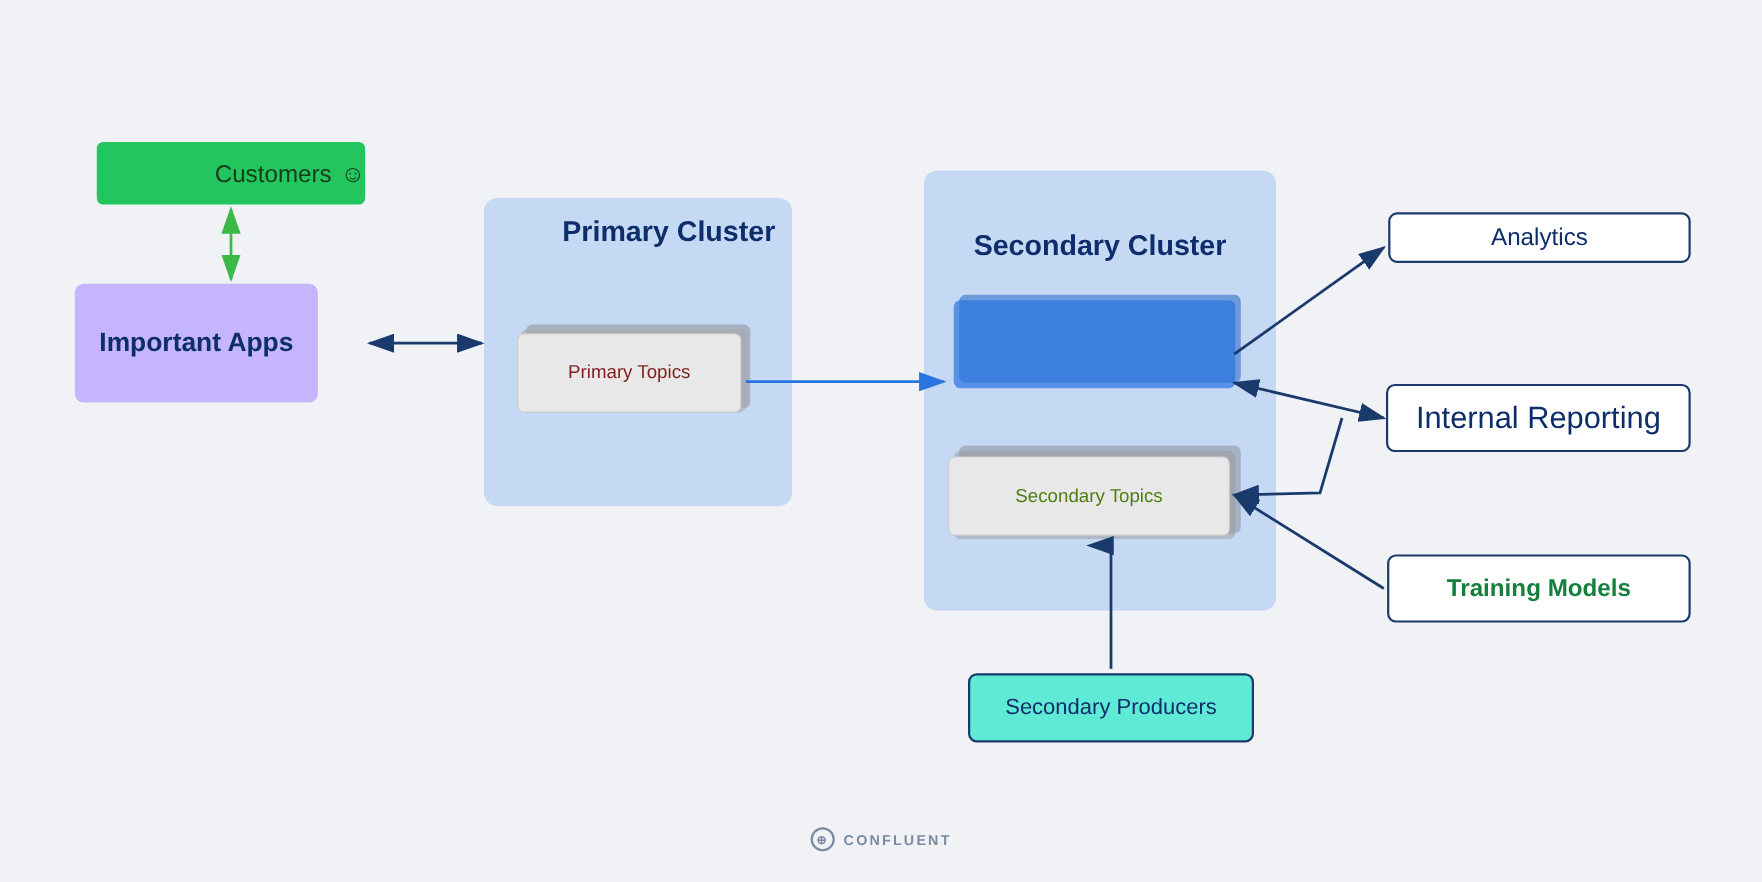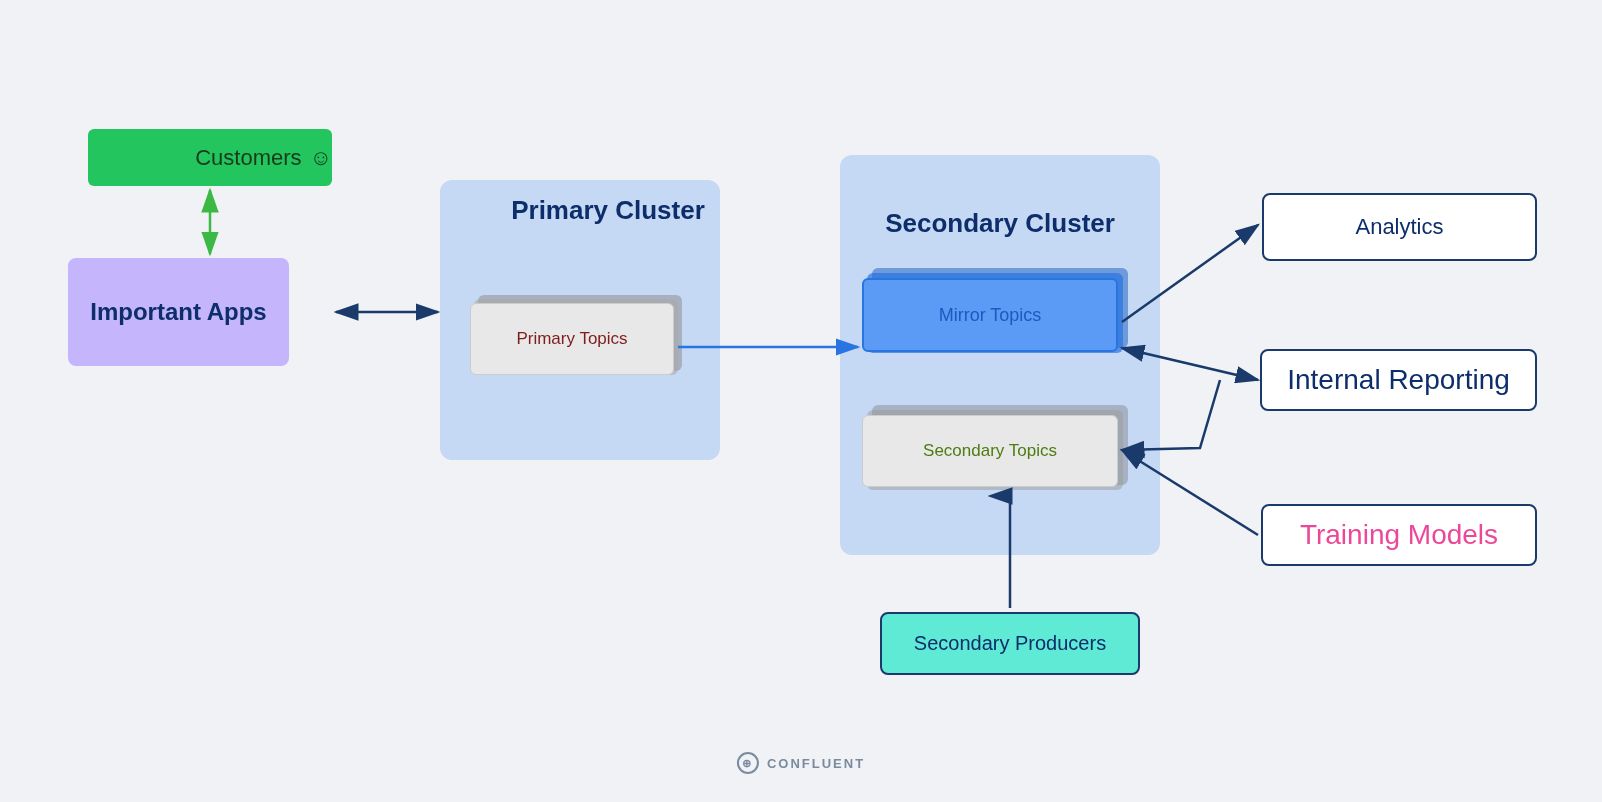--- a/index.html
+++ b/index.html
@@ -244,21 +244,21 @@
       border-radius: 8px;
       background: white;
       display: flex;
       align-items: center;
       justify-content: center;
     }
     .analytics-box {
       left: 1262px;
       top: 193px;
       width: 275px;
-      height: 68px;
+      height: 46px;
     }
     .analytics-box span {
       color: #0d2d6b;
       font-size: 22px;
       font-weight: 400;
     }
     .internal-reporting-box {
       left: 1260px;
       top: 349px;
       width: 277px;
@@ -269,23 +269,23 @@
       font-size: 28px;
       font-weight: 400;
     }
     .training-models-box {
       left: 1261px;
       top: 504px;
       width: 276px;
       height: 62px;
     }
     .training-models-box span {
-      color: #ec4899;
-      font-size: 28px;
-      font-weight: 400;
+      color: #15803d;
+      font-size: 22px;
+      font-weight: 700;
     }
     
     .secondary-producers-box {
       position: absolute;
       left: 880px;
       top: 612px;
       width: 260px;
       height: 63px;
       border: 2px solid #1a3a6b;
       border-radius: 8px;
@@ -358,23 +358,20 @@
       <span>Primary Topics</span>
     </div>
   </div>
 
   <div class="secondary-cluster"></div>
   <div class="secondary-cluster-title">Secondary Cluster</div>
 
   <div class="mirror-topics-stack">
     <div class="mirror-card-back2"></div>
     <div class="mirror-card-back1"></div>
-    <div class="mirror-card-front">
-      <span>Mirror Topics</span>
-    </div>
   </div>
 
   <div class="secondary-topics-stack">
     <div class="sec-topic-back2"></div>
     <div class="sec-topic-back1"></div>
     <div class="sec-topic-front">
       <span>Secondary Topics</span>
     </div>
   </div>
 

